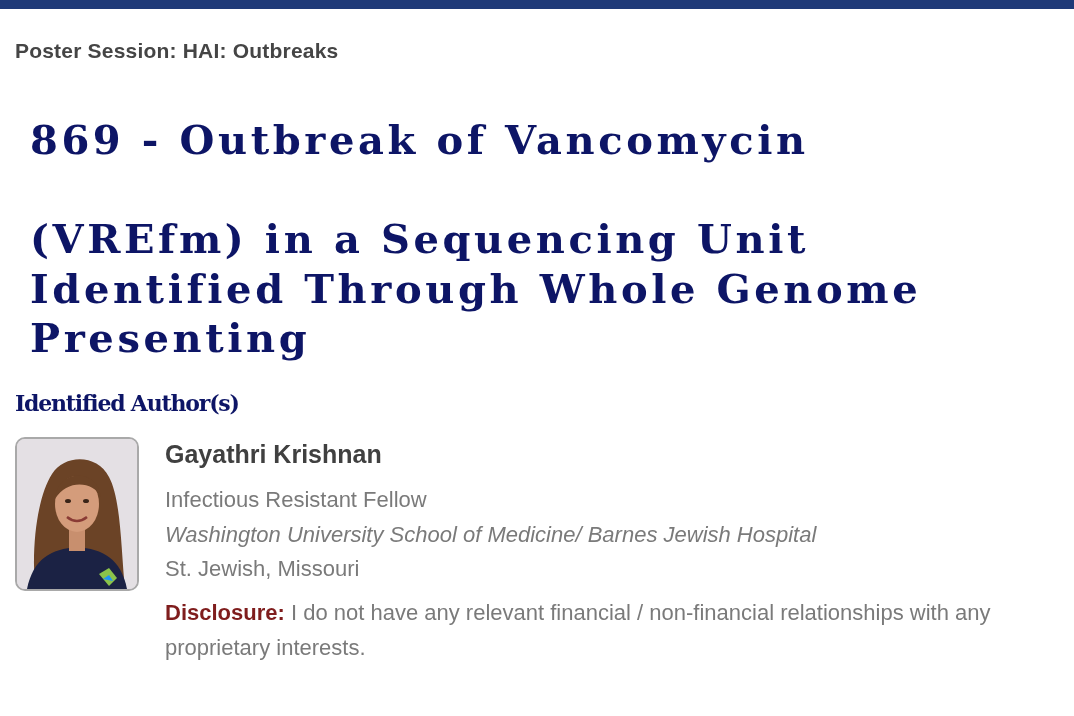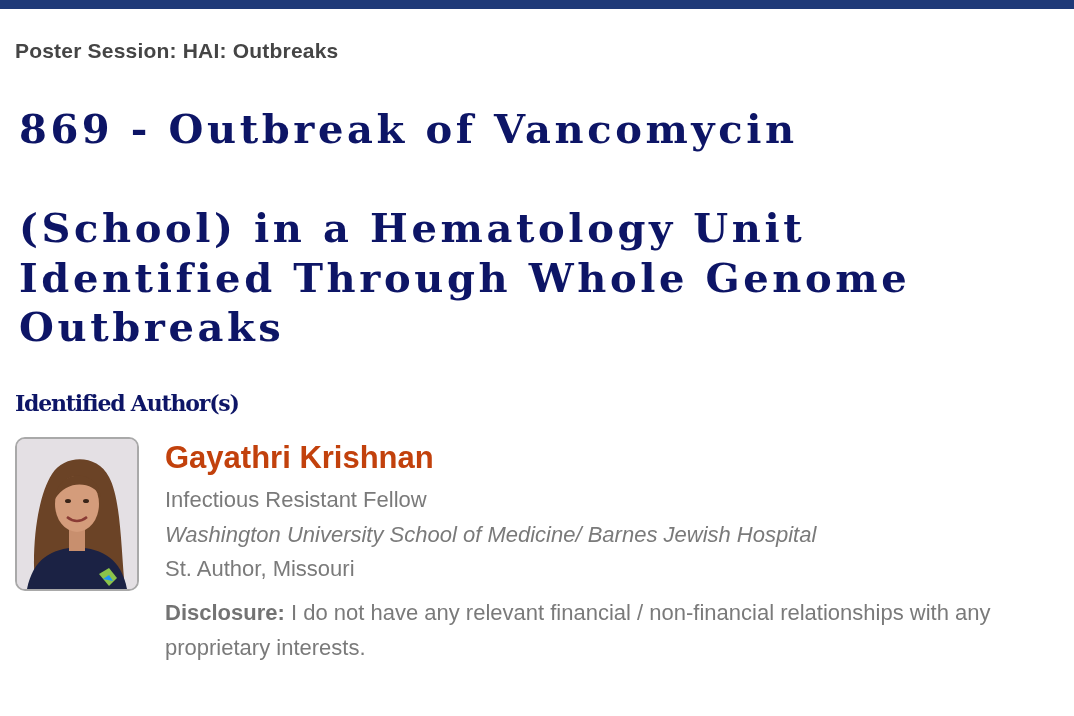--- a/index.html
+++ b/index.html
@@ -1,39 +1,39 @@
 <!DOCTYPE html>
 <html><head>
 <meta charset="utf-8">
 <style>
   html, body { margin:0; padding:0; }
   body { width:1074px; height:716px; background:#ffffff; overflow:hidden; position:relative; font-family:"Liberation Sans", sans-serif; }
   .topbar { position:absolute; left:0; top:0; width:1074px; height:9px; background:#1f3a78; }
   .session { position:absolute; left:15px; top:39px; font-size:21px; font-weight:bold; color:#454545; letter-spacing:0.2px; }
-  .title { position:absolute; left:14px; top:99px; width:1000px; margin:5px; font-family:"DejaVu Serif", serif; font-weight:bold; font-size:40px; line-height:49.5px; letter-spacing:3.6px; color:#0d1566; }
+  .title { position:absolute; left:14px; top:99px; width:1000px; margin:16px; font-family:"DejaVu Serif", serif; font-weight:bold; font-size:40px; line-height:49.5px; letter-spacing:3.6px; color:#0d1566; }
   .pa-heading { position:absolute; left:15px; top:390px; font-family:"DejaVu Serif", serif; font-weight:bold; font-size:22px; letter-spacing:-1.2px; color:#0d1566; }
   .photo { position:absolute; left:15px; top:437px; width:124px; height:154px; border:2px solid #a9a9a9; border-radius:10px; overflow:hidden; background:#e3dfe3; box-sizing:border-box; }
-  .author-name { position:absolute; left:165px; top:440px; font-size:31px; font-weight:bold; color:#c2410c; }
+  .author-name { position:absolute; left:165px; top:440px; font-size:25px; font-weight:bold; color:#404040; }
   .info-line { position:absolute; left:165px; font-size:22px; color:#7a7a7a; }
   .disclosure { position:absolute; left:165px; top:595px; width:905px; font-size:22px; line-height:35px; color:#7a7a7a; }
-  .disclosure b { color:#737373; }
+  .disclosure b { color:#7f1d1d; }
 </style>
 </head>
 <body>
 
 <div class="topbar"></div>
 
 <div class="session">Poster Session: HAI: Outbreaks</div>
 
 <h1 class="title">
   <span>869 - Outbreak of Vancomycin</span><br>
   <br>
-  <span>(School) in a Hematology Unit</span><br>
+  <span>(VREfm) in a Sequencing Unit</span><br>
   <span>Identified Through Whole Genome</span><br>
-  <span>Outbreaks</span>
+  <span>Presenting</span>
 </h1>
 
 <div class="pa-heading">Identified Author(s)</div>
 
 <div class="photo">
   <svg width="120" height="150" viewBox="0 0 120 150">
     <rect width="120" height="150" fill="#e4e0e4"></rect>
     <path d="M18 150 C14 100 22 55 35 35 C48 15 80 15 92 38 C104 60 104 110 108 150 Z" fill="#6b4326"></path>
     <path d="M10 150 C16 120 34 110 60 108 C86 110 104 120 110 150 Z" fill="#1b2244"></path>
     <rect x="52" y="88" width="16" height="24" fill="#c88f6e"></rect>
@@ -43,17 +43,17 @@
     <ellipse cx="51" cy="62" rx="3" ry="2" fill="#3a2418"></ellipse>
     <ellipse cx="69" cy="62" rx="3" ry="2" fill="#3a2418"></ellipse>
     <path d="M82 135 l10 -6 l8 10 l-8 8 z" fill="#8bc34a"></path>
     <path d="M86 140 l6 -4 l4 6 z" fill="#2196f3"></path>
   </svg>
 </div>
 
 <div class="author-name">Gayathri Krishnan</div>
 <div class="info-line" style="top:487px;">Infectious Resistant Fellow</div>
 <div class="info-line" style="top:522px;font-style:italic;">Washington University School of Medicine/ Barnes Jewish Hospital</div>
-<div class="info-line" style="top:556px;">St. Author, Missouri</div>
+<div class="info-line" style="top:556px;">St. Jewish, Missouri</div>
 
 <div class="disclosure">
   <b>Disclosure:</b><span> I do not have any relevant financial / non-financial relationships with any proprietary interests.</span>
 </div>
 
 </body></html>

